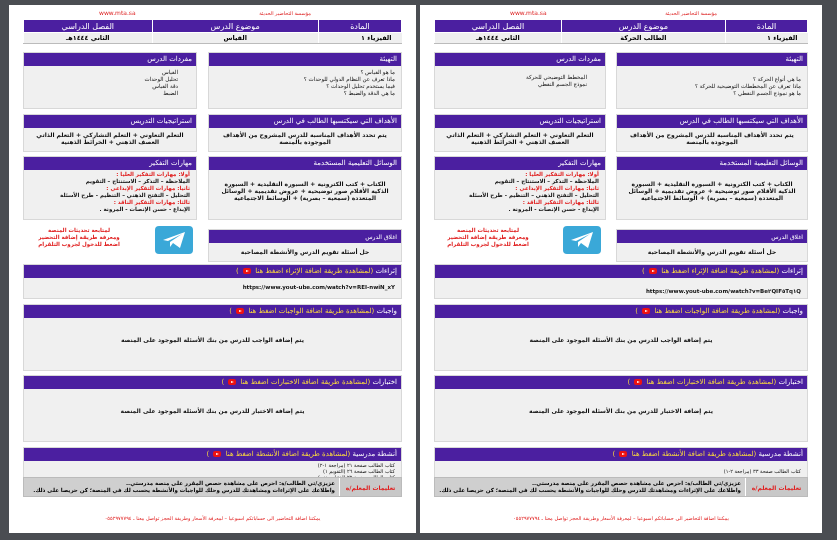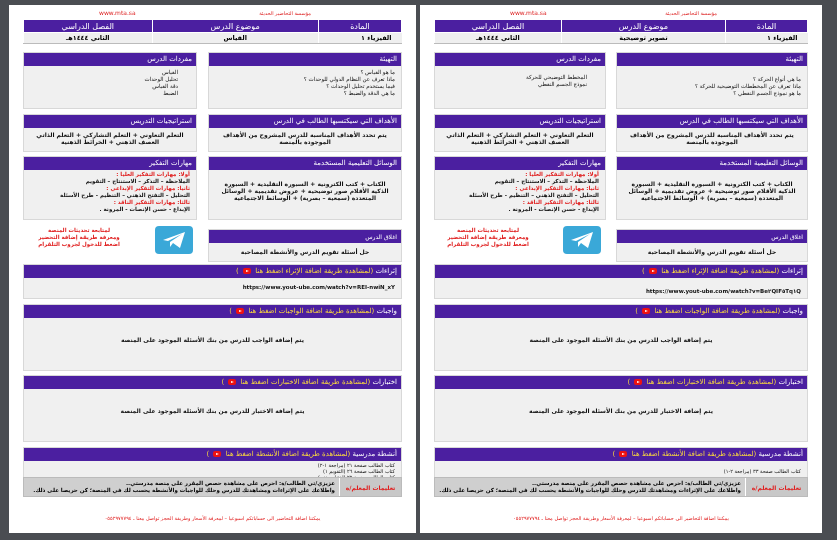--- a/index.html
+++ b/index.html
@@ -220,21 +220,21 @@
   </div>
   <table class="hdr-table">
     <tbody>
         <tr>
       <th style="width:22%">المادة</th>
       <th style="width:44%">موضوع الدرس</th>
       <th style="width:34%">الفصل الدراسي</th>
     </tr>
     <tr>
       <td class="subj">الفيزياء ١</td>
-      <td>تصوير توضيحية</td>
+      <td>الطالب الحركة</td>
       <td>الثاني ١٤٤٤هـ</td>
     </tr>
   </tbody>
     </table>
 
   <div class="box" style="top:47px; right:14px; width:192px; height:57px;">
     <div class="bh">التهيئة</div>
     <div class="bb" style="padding-top:10px;">
       <span class="line">ما هي أنواع الحركة ؟</span>
       <span class="line">ماذا تعرف عن المخططات التوضيحية للحركة ؟</span>

